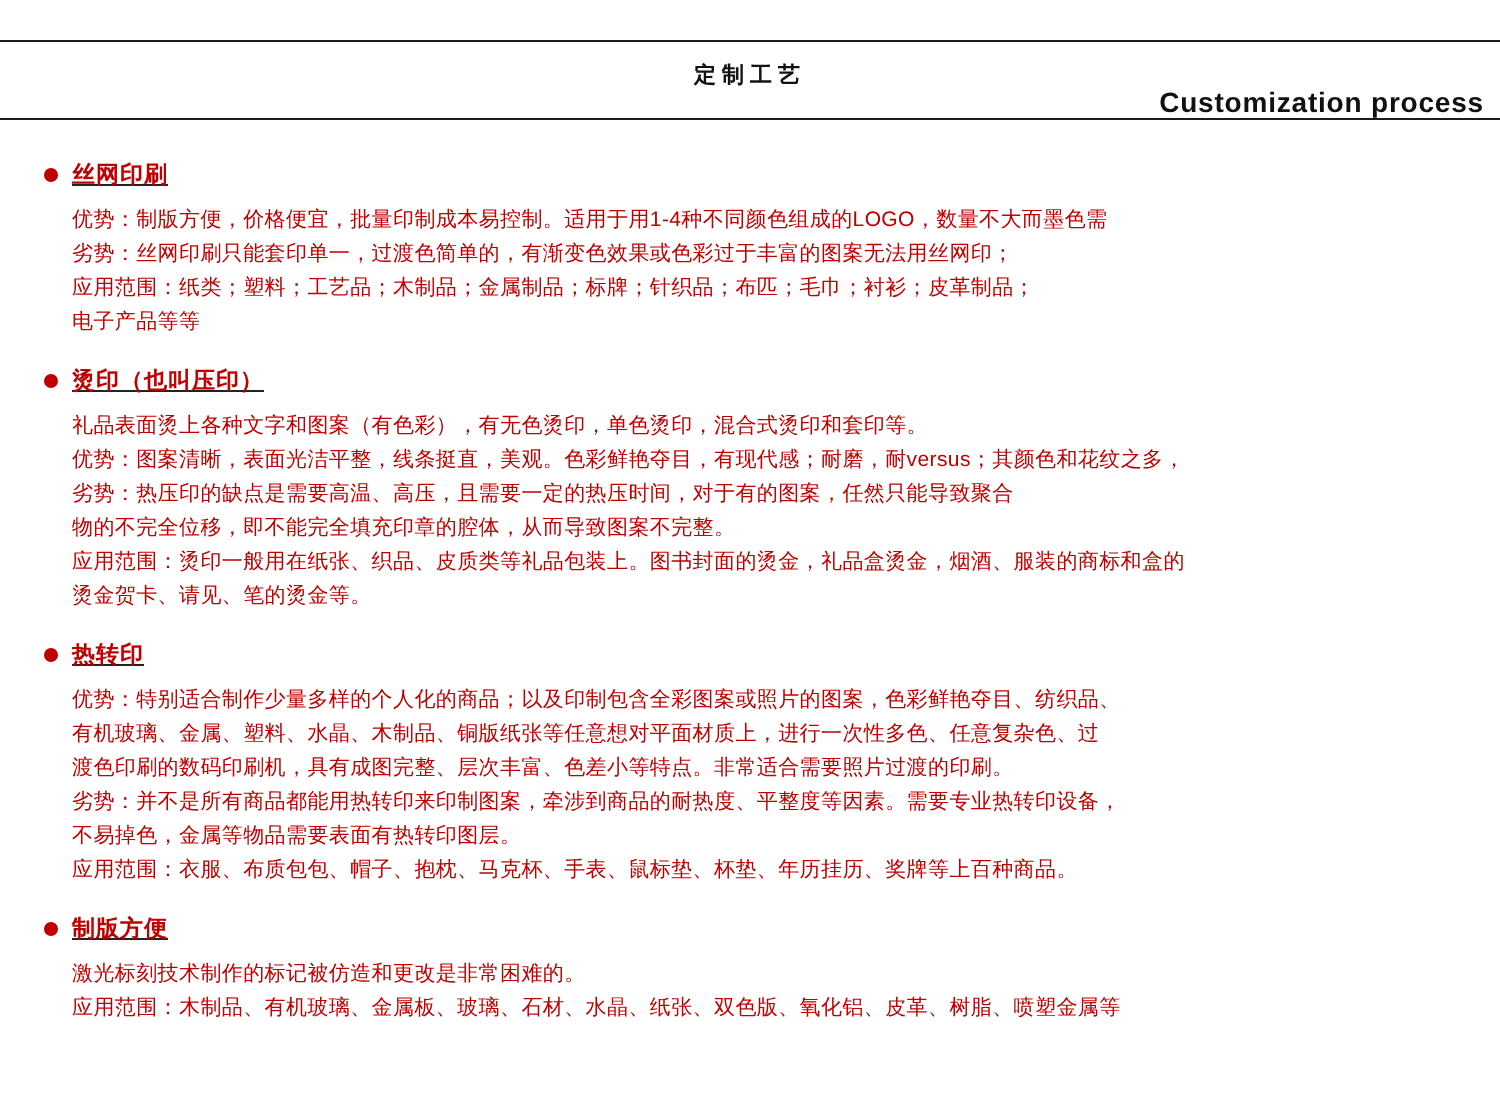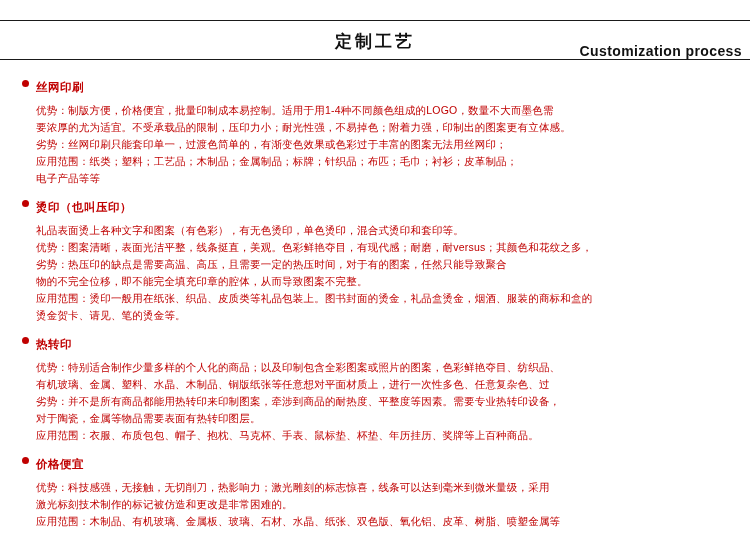--- a/index.html
+++ b/index.html
@@ -35,21 +35,21 @@
   .header .rule-bottom {
     position: absolute;
     left: 0; right: 0; top: 59px;
     height: 1px;
     background: #1a1a1a;
   }
   .header .title {
     position: absolute;
     left: 0; right: 0; top: 30px;
     text-align: center;
-    font-size: 17px;
+    font-size: 11px;
     font-weight: bold;
     letter-spacing: 3px;
     color: #111;
   }
   .header .subtitle {
     position: absolute;
     right: 8px;
     top: 43px;
     font-size: 14px;
     font-weight: bold;
@@ -58,22 +58,23 @@
   }
   
   .content {
     padding: 18px 22px 0 22px;
   }
   .section {
     margin-bottom: 14px;
   }
   .sec-head {
     display: flex;
-    align-items: flex-start;
+    align-items: center;
     margin-bottom: 7px;
+    text-decoration: underline;
   }
   .bullet {
     width: 7px;
     height: 7px;
     border-radius: 50%;
     background: #c00000;
     margin-right: 7px;
     flex: 0 0 auto;
   }
   .sec-title {
@@ -136,21 +137,20 @@
   </div>
 
   <div class="content">
 
     <div class="section">
       <div class="sec-head">
         <span class="bullet"></span>
         <span class="sec-title">丝网印刷</span>
       </div>
       <p class="para">优势：制版方便，价格便宜，批量印制成本易控制。适用于用1-4种不同颜色组成的LOGO，数量不大而墨色需</p>
-      <p class="para">要浓厚的尤为适宜。不受承载品的限制，压印力小；耐光性强，不易掉色；附着力强，印制出的图案更有立体感。</p>
       <p class="para">劣势：丝网印刷只能套印单一，过渡色简单的，有渐变色效果或色彩过于丰富的图案无法用丝网印；</p>
       <p class="para">应用范围：纸类；塑料；工艺品；木制品；金属制品；标牌；针织品；布匹；毛巾；衬衫；皮革制品；</p>
       <p class="para">电子产品等等</p>
     </div>
 
     <div class="section">
       <div class="sec-head">
         <span class="bullet"></span>
         <span class="sec-title">烫印（也叫压印）</span>
       </div>
@@ -162,31 +162,31 @@
       <p class="para">烫金贺卡、请见、笔的烫金等。</p>
     </div>
 
     <div class="section">
       <div class="sec-head">
         <span class="bullet"></span>
         <span class="sec-title">热转印</span>
       </div>
       <p class="para">优势：特别适合制作少量多样的个人化的商品；以及印制包含全彩图案或照片的图案，色彩鲜艳夺目、纺织品、</p>
       <p class="para">有机玻璃、金属、塑料、水晶、木制品、铜版纸张等任意想对平面材质上，进行一次性多色、任意复杂色、过</p>
+      <p class="para">渡色印刷的数码印刷机，具有成图完整、层次丰富、色差小等特点。非常适合需要照片过渡的印刷。</p>
       <p class="para">劣势：并不是所有商品都能用热转印来印制图案，牵涉到商品的耐热度、平整度等因素。需要专业热转印设备，</p>
-      <p class="para">对于陶瓷，金属等物品需要表面有热转印图层。</p>
+      <p class="para">不易掉色，金属等物品需要表面有热转印图层。</p>
       <p class="para">应用范围：衣服、布质包包、帽子、抱枕、马克杯、手表、鼠标垫、杯垫、年历挂历、奖牌等上百种商品。</p>
     </div>
 
     <div class="section">
       <div class="sec-head">
         <span class="bullet"></span>
-        <span class="sec-title">价格便宜</span>
+        <span class="sec-title">制版方便</span>
       </div>
-      <p class="para">优势：科技感强，无接触，无切削刀，热影响力；激光雕刻的标志惊喜，线条可以达到毫米到微米量级，采用</p>
       <p class="para">激光标刻技术制作的标记被仿造和更改是非常困难的。</p>
       <p class="para">应用范围：木制品、有机玻璃、金属板、玻璃、石材、水晶、纸张、双色版、氧化铝、皮革、树脂、喷塑金属等</p>
     </div>
 
   </div>
 
 
 </div>
 
 </body></html>

